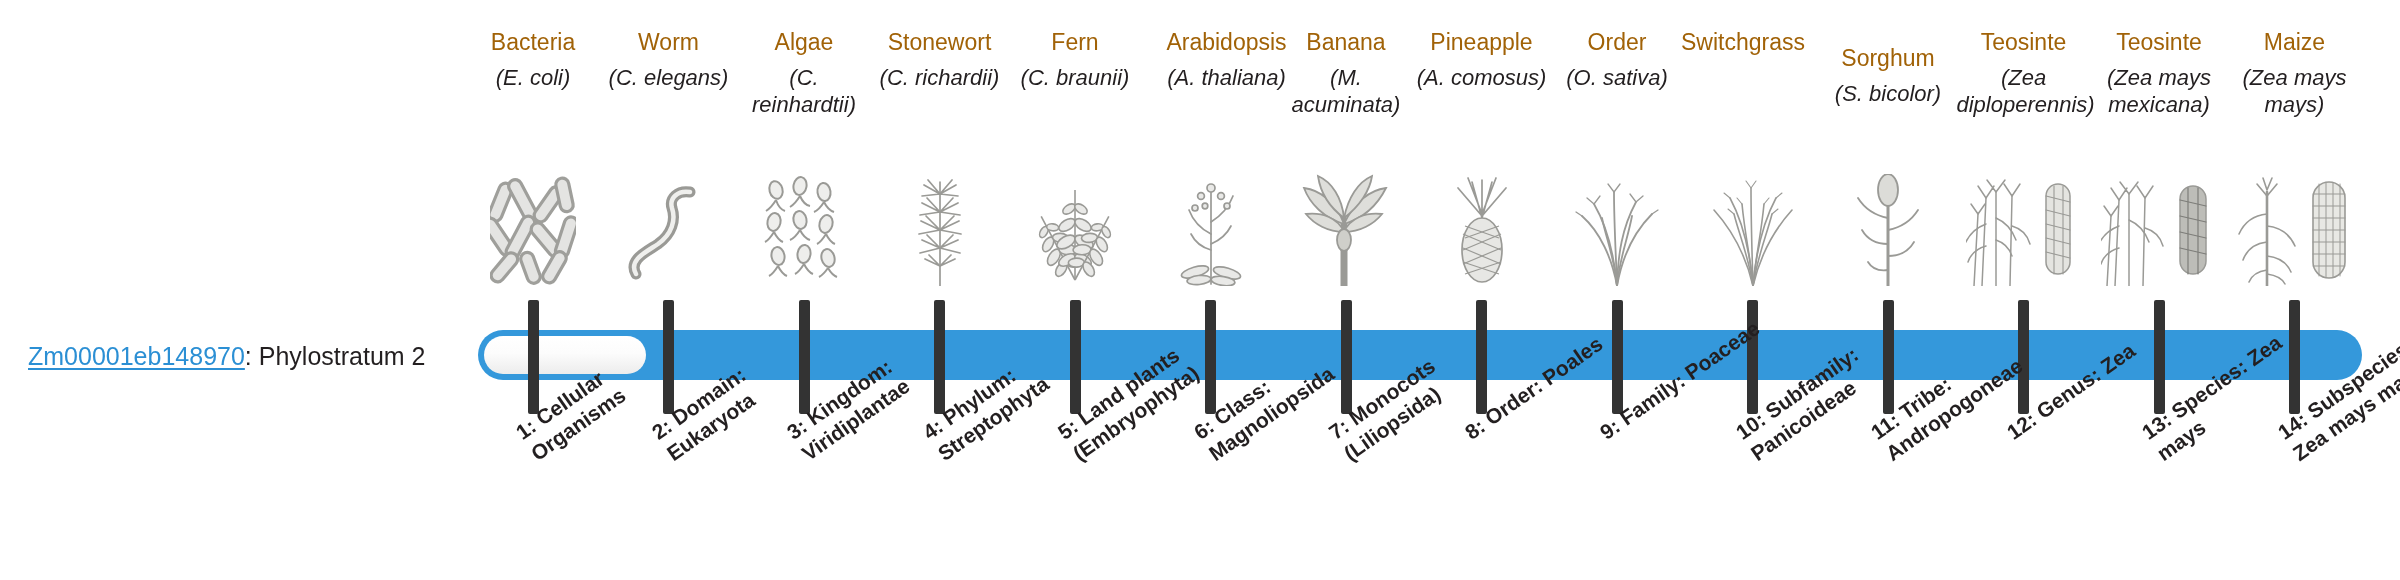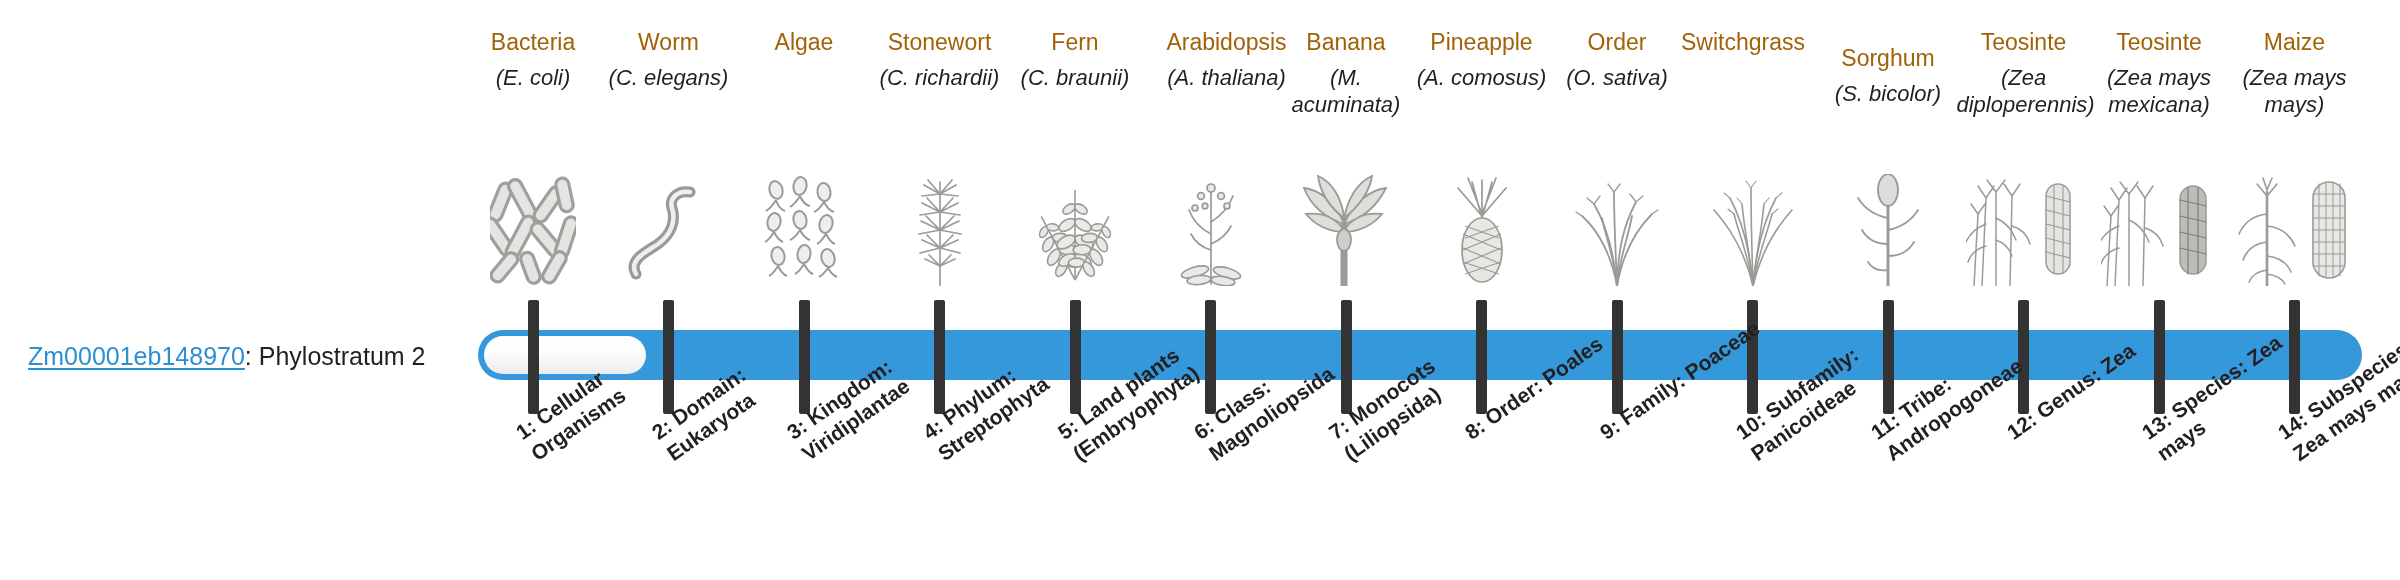--- a/index.html
+++ b/index.html
@@ -152,20 +152,21 @@
         <div class="sci-name">(C. elegans)</div>
       </div>
       <div class="organism" style="left: 601.5px;">
         <svg width="90" height="104" viewBox="0 0 90 104">
     <path d="M12 92 C4 78 22 70 34 62 C48 52 52 38 48 26 C45 16 54 8 66 10" fill="none" stroke="#9a9a96" stroke-width="11" stroke-linecap="round"></path>
     <path d="M12 92 C4 78 22 70 34 62 C48 52 52 38 48 26 C45 16 54 8 66 10" fill="none" stroke="#efefed" stroke-width="4.5" stroke-linecap="round"></path>
   </svg>
       </div>
       <div class="col" style="left: 737px;">
         <div class="common-name">Algae</div>
+        <div class="sci-name">(C. reinhardtii)</div>
       </div>
       <div class="organism" style="left: 737px;">
         <svg width="84" height="110" viewBox="0 0 84 110">
     <g stroke="#9a9a96" stroke-width="2" fill="#eeeeec">
       <g>
               <ellipse cx="14" cy="14" rx="6.5" ry="9" transform="rotate(-15 14 14)"></ellipse>
               <path d="M14 24 q-5 8 -10 11 M14 24 q3 9 9 11" fill="none"></path>
             </g>
       <g>
               <ellipse cx="38" cy="10" rx="6.5" ry="9" transform="rotate(10 38 10)"></ellipse>

